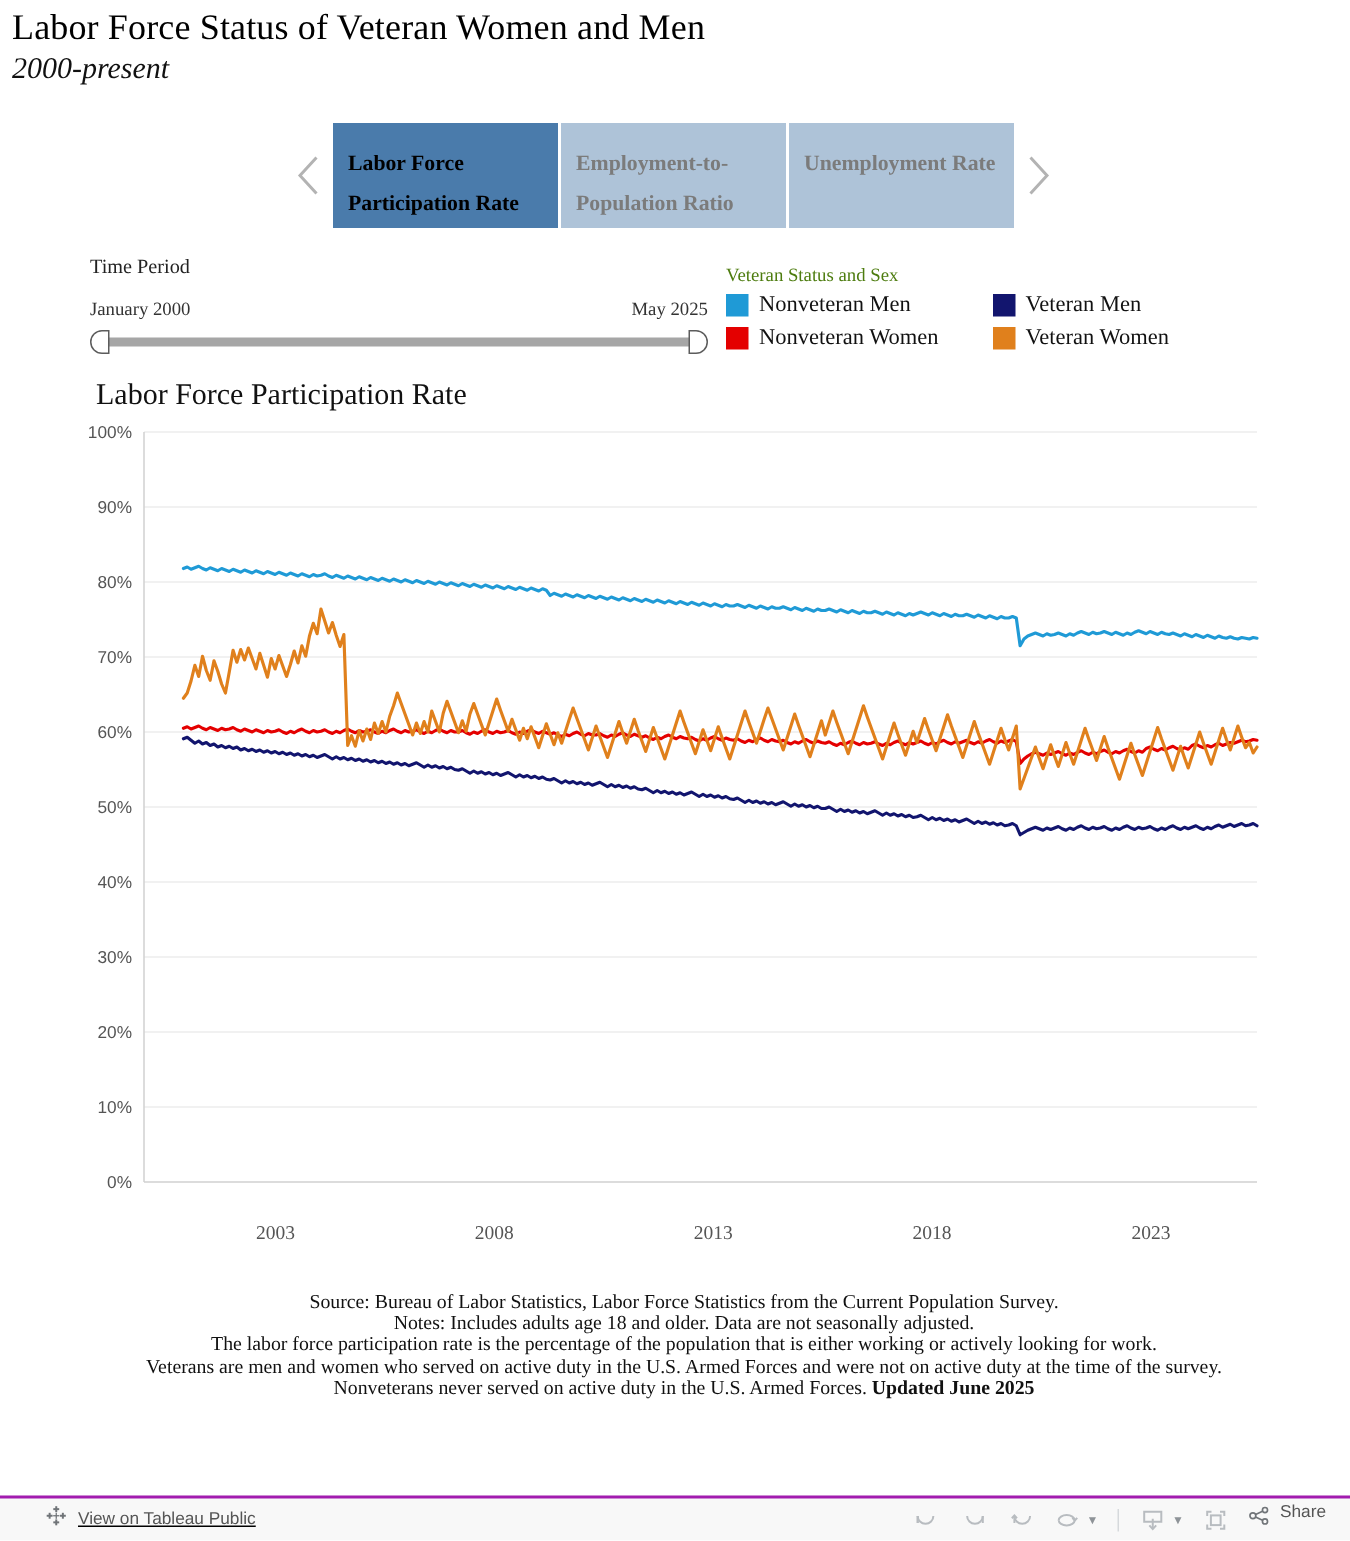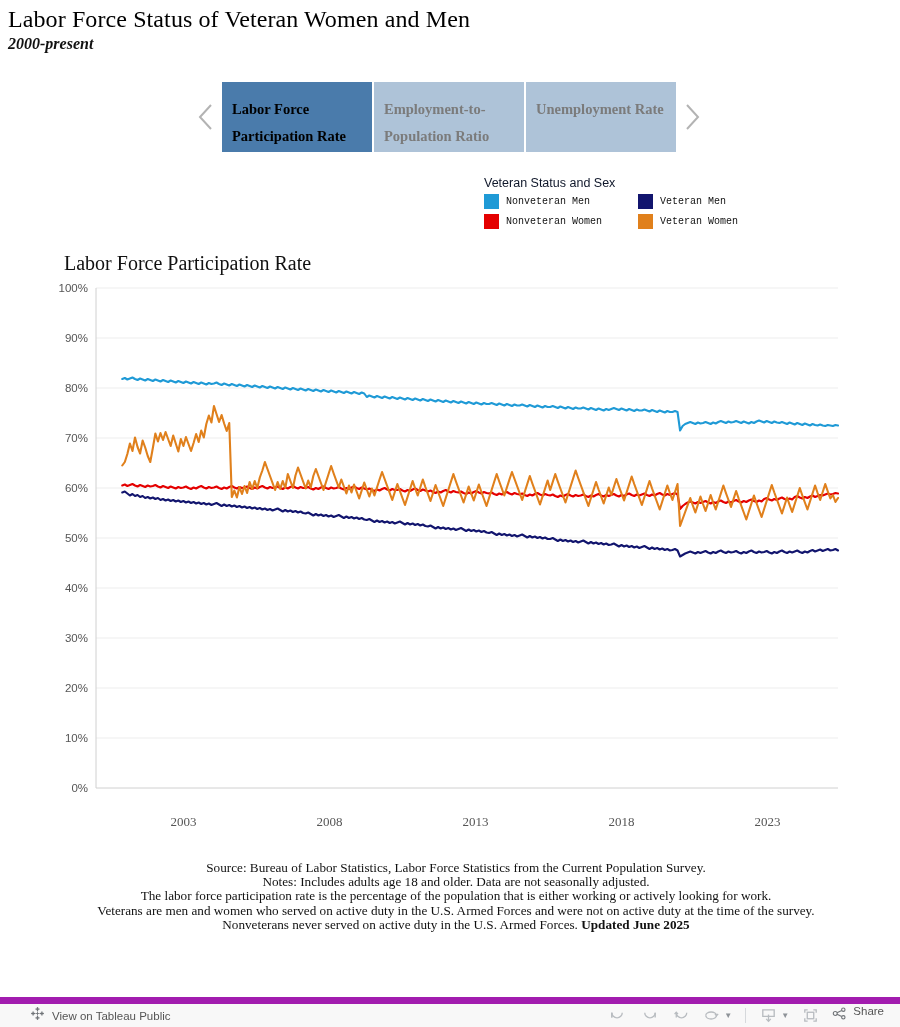--- a/index.html
+++ b/index.html
@@ -14,21 +14,21 @@
 
   
   .header { position: absolute; left: 8px; top: 6px; }
   .header h1 {
     font-family: "Liberation Serif", serif;
     font-size: 24px; font-weight: 400; color: #000; line-height: 1.12;
     letter-spacing: .1px;
   }
   .header h2 {
     font-family: "Liberation Serif", serif;
-    font-size: 16px; font-weight: 700; font-style: italic; color: #111;
+    font-size: 20px; font-weight: 400; font-style: italic; color: #111;
     line-height: 1.2; margin-top: 1px;
   }
 
   
   .tabs-row {
     position: absolute; left: 190px; top: 79px;
     width: 520px; height: 76px;
     display: flex; align-items: center;
   }
   .tab-arrow {
@@ -67,29 +67,29 @@
   .slider-handle {
     position: absolute; top: 0; width: 13px; height: 16px;
     border: 1.4px solid #5c5c5c; background: #fff;
   }
   .slider-handle.left  { left: 0;  border-radius: 8px 0 0 8px; }
   .slider-handle.right { right: 0; border-radius: 0 8px 8px 0; }
 
   
   .legend { position: absolute; left: 484px; top: 176px; }
   .legend-title {
-    font-family: Liberation Sans, sans-serif;
-    font-size: 12.5px; color: #0f172a; margin-bottom: 4px;
+    font-family: Liberation Serif, serif;
+    font-size: 12.5px; color: #4d7c0f; margin-bottom: 4px;
   }
   .legend-cols { display: flex; gap: 36px; }
   .legend-col { display: flex; flex-direction: column; gap: 5px; }
   .legend-item { display: flex; align-items: center; gap: 7px; }
   .legend-swatch { width: 15px; height: 15px; display: block; }
   .legend-label {
-    font-family: Liberation Mono, monospace; font-size: 10px; color: #111;
+    font-family: Liberation Serif, serif; font-size: 15px; color: #111;
     white-space: nowrap;
   }
 
   
   .chart-title {
     position: absolute; left: 64px; top: 252px;
     font-family: "Liberation Serif", serif;
     font-size: 20px; color: #111;
   }
   .chart-area {
@@ -111,22 +111,22 @@
     position: absolute; left: 61px; top: 861px; width: 790px;
     font-family: "Liberation Serif", serif;
     font-size: 13.2px; color: #111; line-height: 14.2px;
   }
   .notes div { white-space: nowrap; text-align: center; }
   .notes b { font-weight: 700; }
 
   
   .toolbar {
     position: absolute; left: 0; bottom: 0; width: 900px; height: 30px;
-    background: #f8f8f8; border-top: 7px solid #a21caf;
-    display: flex; align-items: center;
+    background: #f8f8f8; border-top: 2px solid #a21caf;
+    display: flex; align-items: center; text-decoration: underline;
   }
   .tb-left { display: flex; align-items: center; gap: 7px; margin-left: 30px; }
   .tb-left-label {
     font-family: "Liberation Sans", sans-serif;
     font-size: 11.5px; color: #555; font-weight: 400;
   }
   .tb-right {
     position: absolute; right: 10px; display: flex; align-items: center; gap: 2px;
   }
   .tb-btn {
@@ -168,20 +168,32 @@
         <span>Unemployment Rate</span>
       </div>
     </div>
     <div class="tab-arrow">
       <svg width="18" height="30" viewBox="0 0 18 30">
           <polyline points="4,3 15,15 4,27" fill="none" stroke="currentColor" stroke-width="2"></polyline>
         </svg>
     </div>
   </div>
 
+  <div class="filter">
+    <div class="filter-title">Time Period</div>
+    <div class="slider-labels">
+      <span>January 2000</span>
+      <span>May 2025</span>
+    </div>
+    <div class="slider-track-wrap">
+      <div class="slider-track"></div>
+      <div class="slider-handle left"></div>
+      <div class="slider-handle right"></div>
+    </div>
+  </div>
 
   <div class="legend">
     <div class="legend-title">Veteran Status and Sex</div>
     <div class="legend-cols">
       <div class="legend-col">
         <div class="legend-item">
           <span class="legend-swatch" style="background:#1f9ad6"></span>
           <span class="legend-label">Nonveteran Men</span>
         </div>
         <div class="legend-item">

